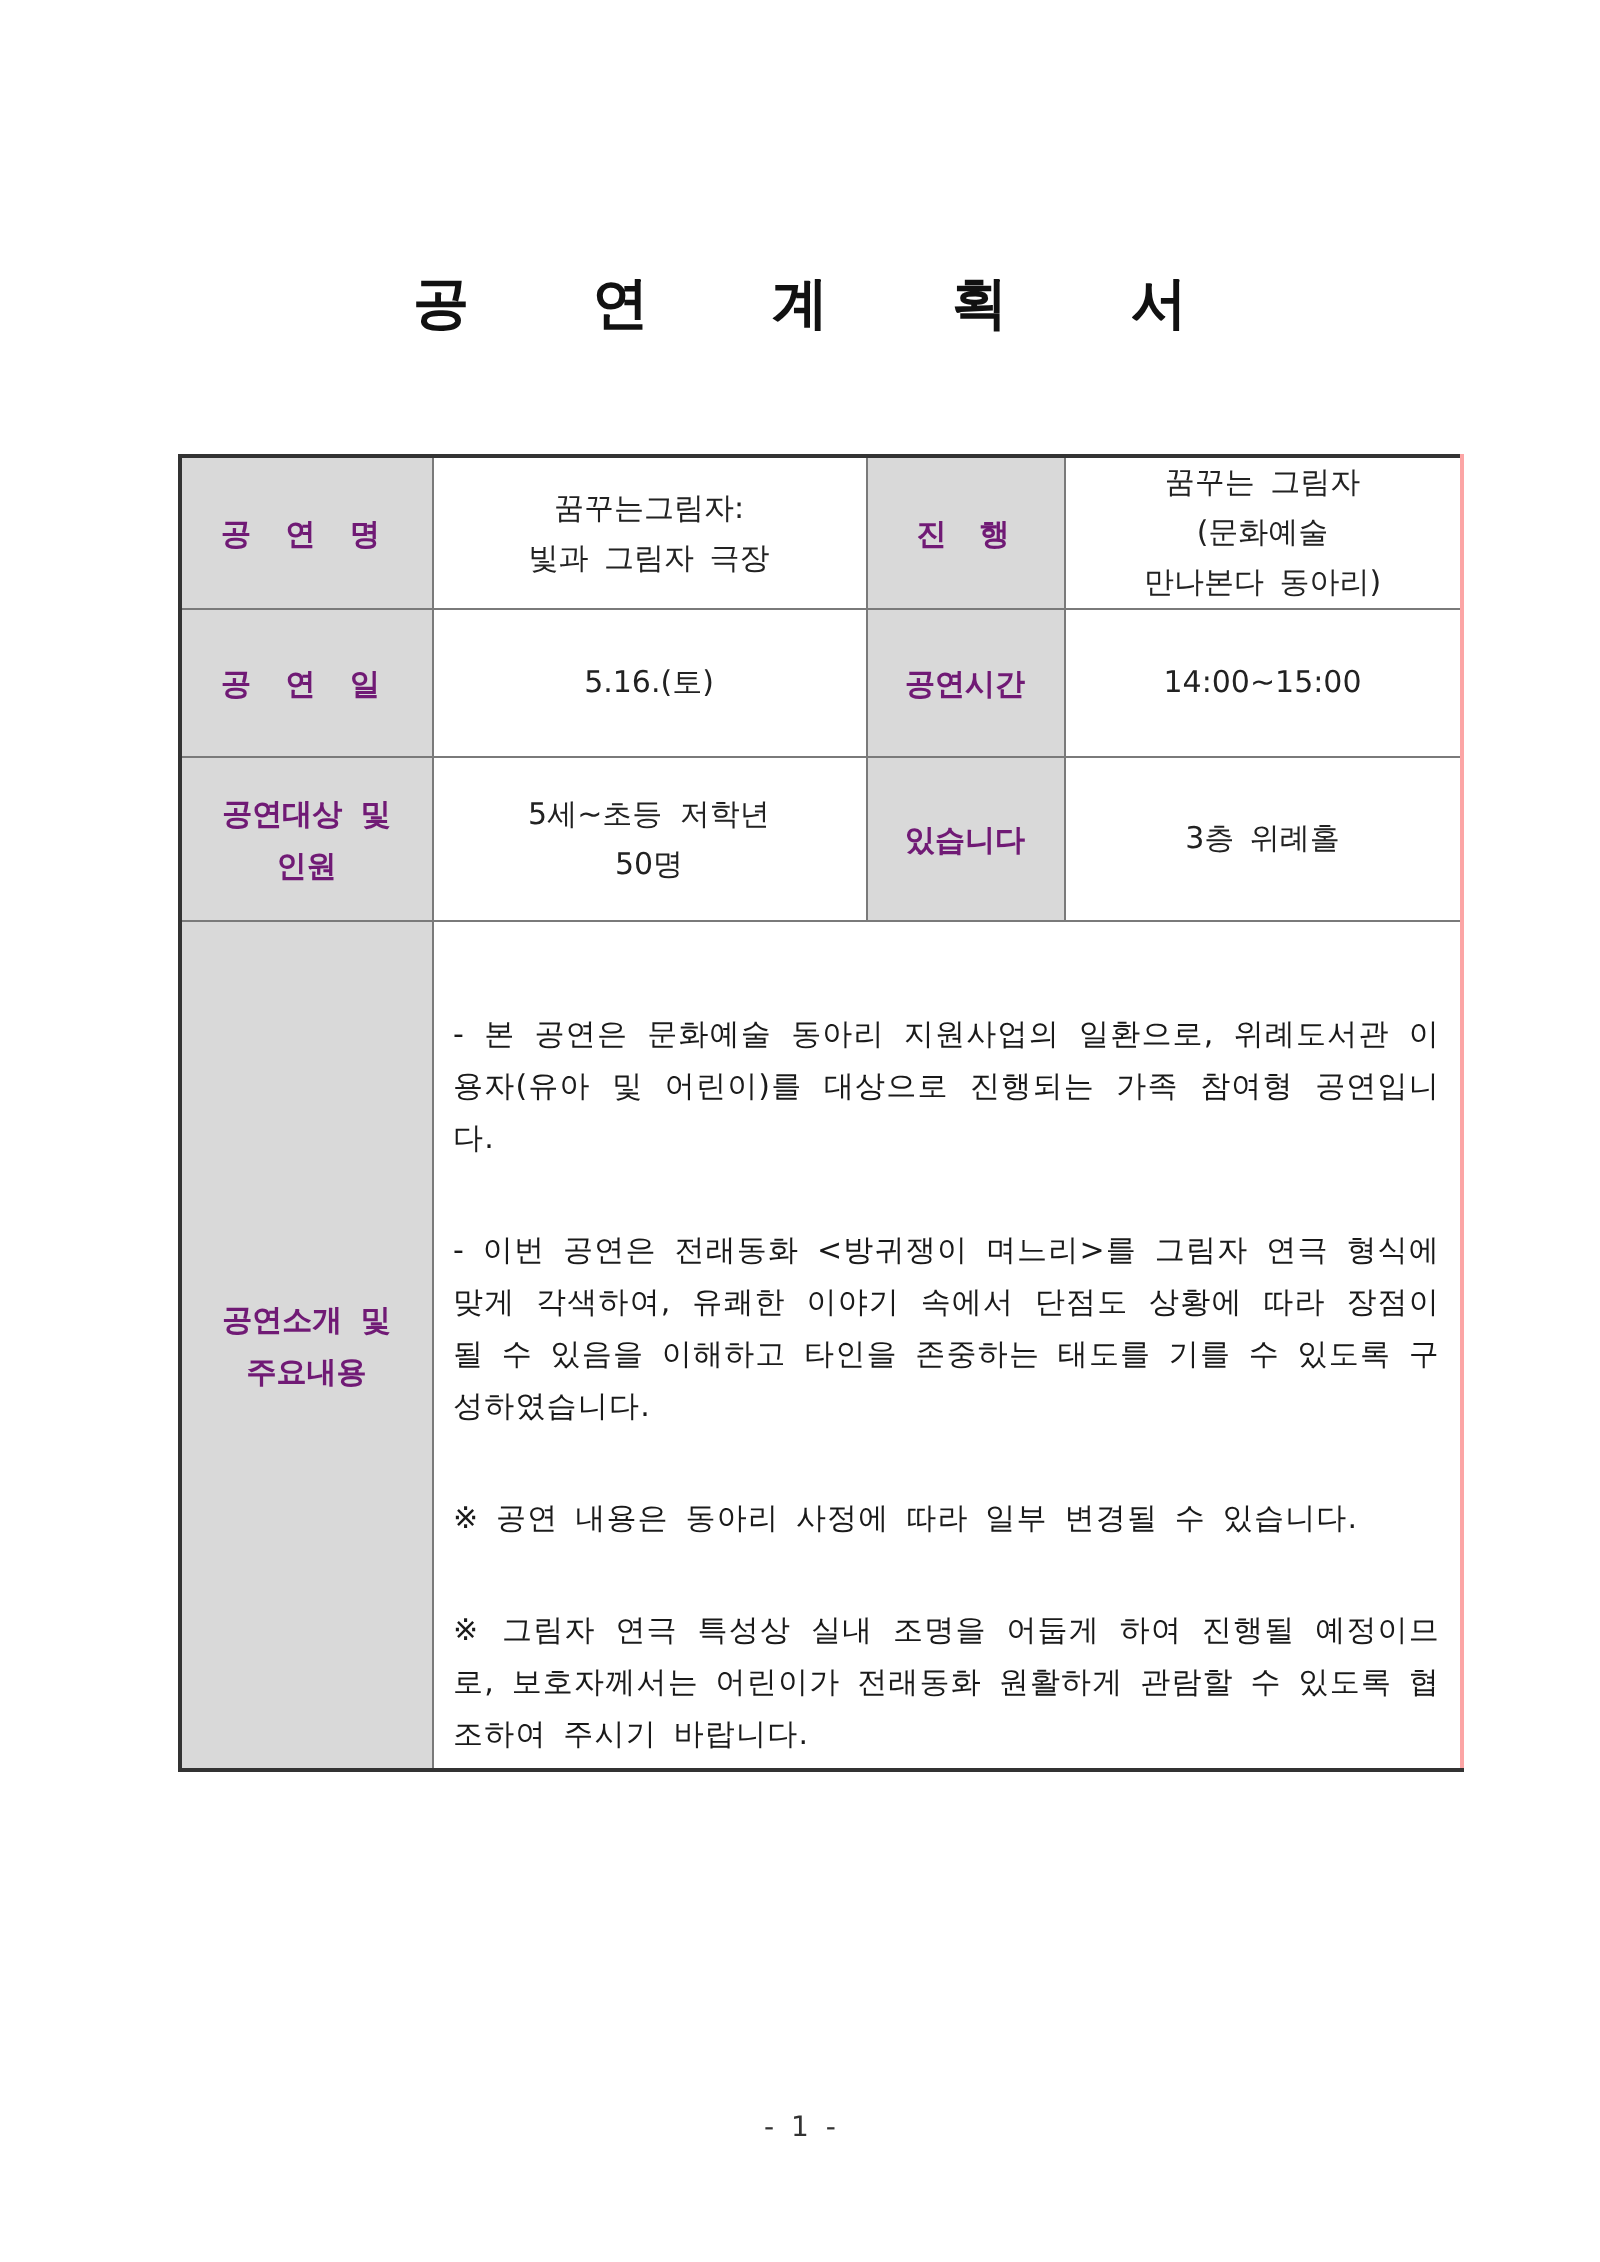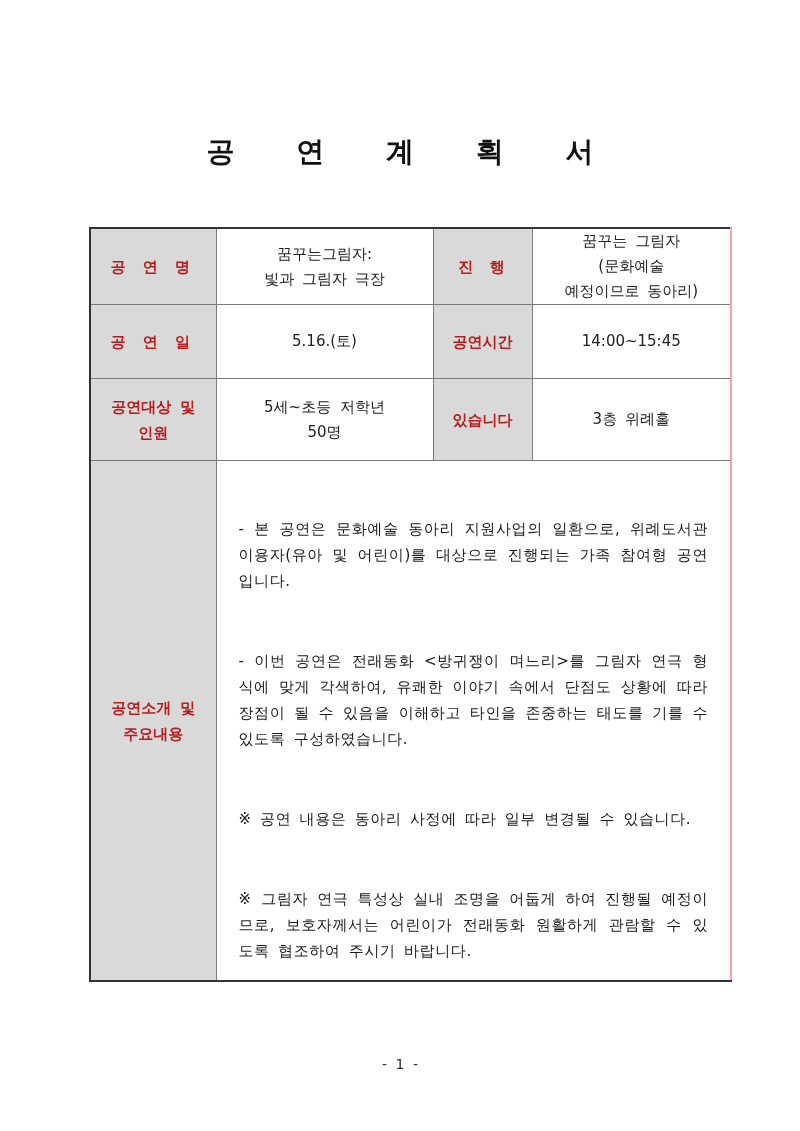--- a/index.html
+++ b/index.html
@@ -44,21 +44,21 @@
   }
   table.plan tr.row-top td { border-top: 2px solid #333; }
   table.plan tr.row-last td { border-bottom: 2px solid #333; }
   table.plan td.edge-left { border-left: 2px solid #333; }
   table.plan td.edge-right { border-right: 2px solid #fca5a5; }
   table.plan tr.hsep td { border-top: 1.5px solid #333; }
   .lbl {
     background: #d9d9d9;
     text-align: center;
     font-weight: bold;
-    color: #b91c1c;
+    color: #701a75;
     line-height: 26px;
   }
   .val {
     text-align: center;
     line-height: 25px;
     color: #222;
   }
   .spaced { letter-spacing: 6px; }
   .goal {
     text-align: left;
@@ -68,21 +68,21 @@
   }
   .intro-cell {
     text-align: justify;
     padding: 0 6px 0 6px !important;
     vertical-align: top !important;
   }
   .intro-cell .para {
     line-height: 26px;
     letter-spacing: 0.6px;
     word-spacing: 3px;
-    margin: 16px;
+    margin: 4px;
     text-align: justify;
   }
   .intro-cell .gap { height: 22px; }
   .page-number {
     position: absolute;
     top: 1056px;
     left: 0;
     width: 800px;
     text-align: center;
     font-size: 14px;
@@ -111,31 +111,31 @@
     <td class="val">
       <div>꿈꾸는그림자:</div>
       <div style="word-spacing:3px">빛과 그림자 극장</div>
     </td>
     <td class="lbl">
       <span style="white-space:pre; letter-spacing:2px">진  행</span>
     </td>
     <td class="val edge-right">
       <div style="word-spacing:3px">꿈꾸는 그림자</div>
       <div>(문화예술</div>
-      <div style="word-spacing:3px">예정이므로 동아리)</div>
+      <div style="word-spacing:3px">만나본다 동아리)</div>
     </td>
   </tr>
 
   <tr class="hsep" style="height:74px">
     <td class="lbl edge-left">
       <span class="spaced">공 연 일</span>
     </td>
     <td class="val">5.16.(토)</td>
     <td class="lbl">공연시간</td>
-    <td class="val edge-right">14:00~15:45</td>
+    <td class="val edge-right">14:00~15:00</td>
   </tr>
 
   <tr class="hsep" style="height:82px">
     <td class="lbl edge-left">
       <div style="word-spacing:4px">공연대상 및</div>
       <div>인원</div>
     </td>
     <td class="val">
       <div style="word-spacing:4px">5세~초등 저학년</div>
       <div>50명</div>

